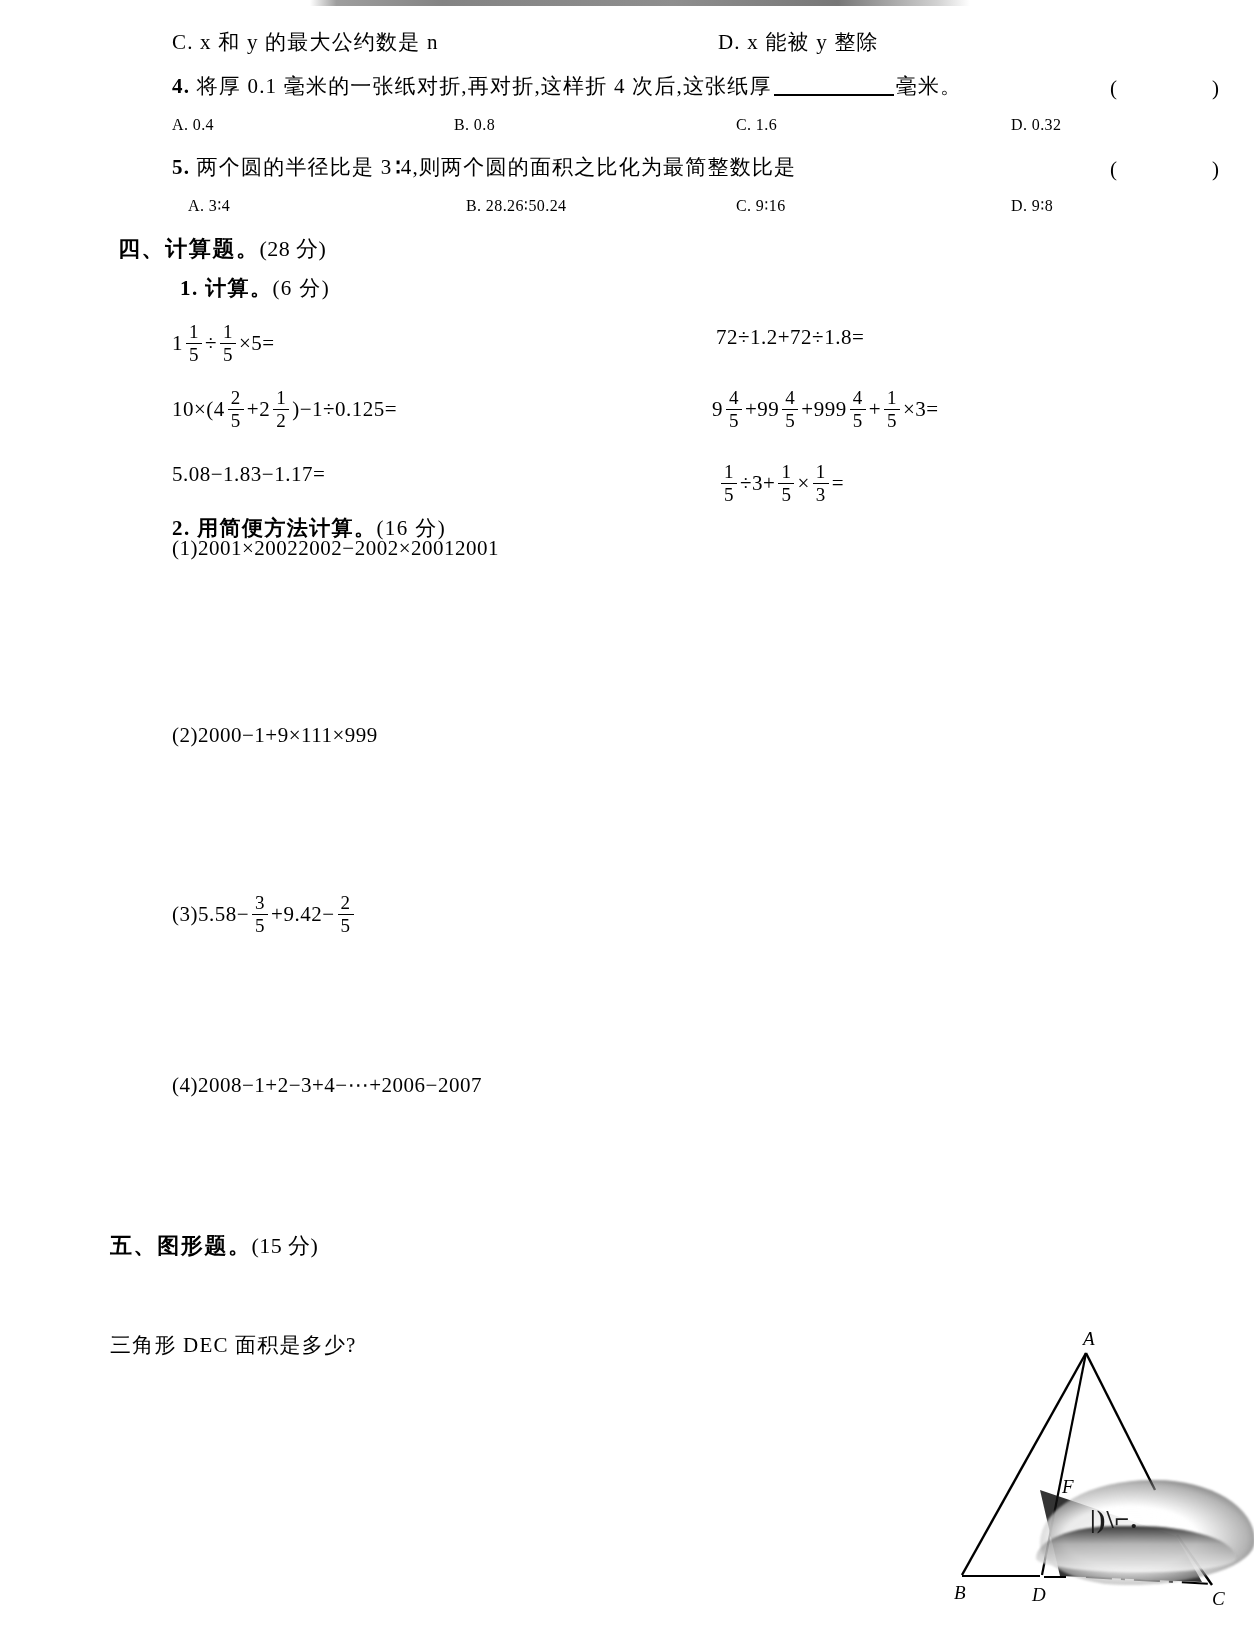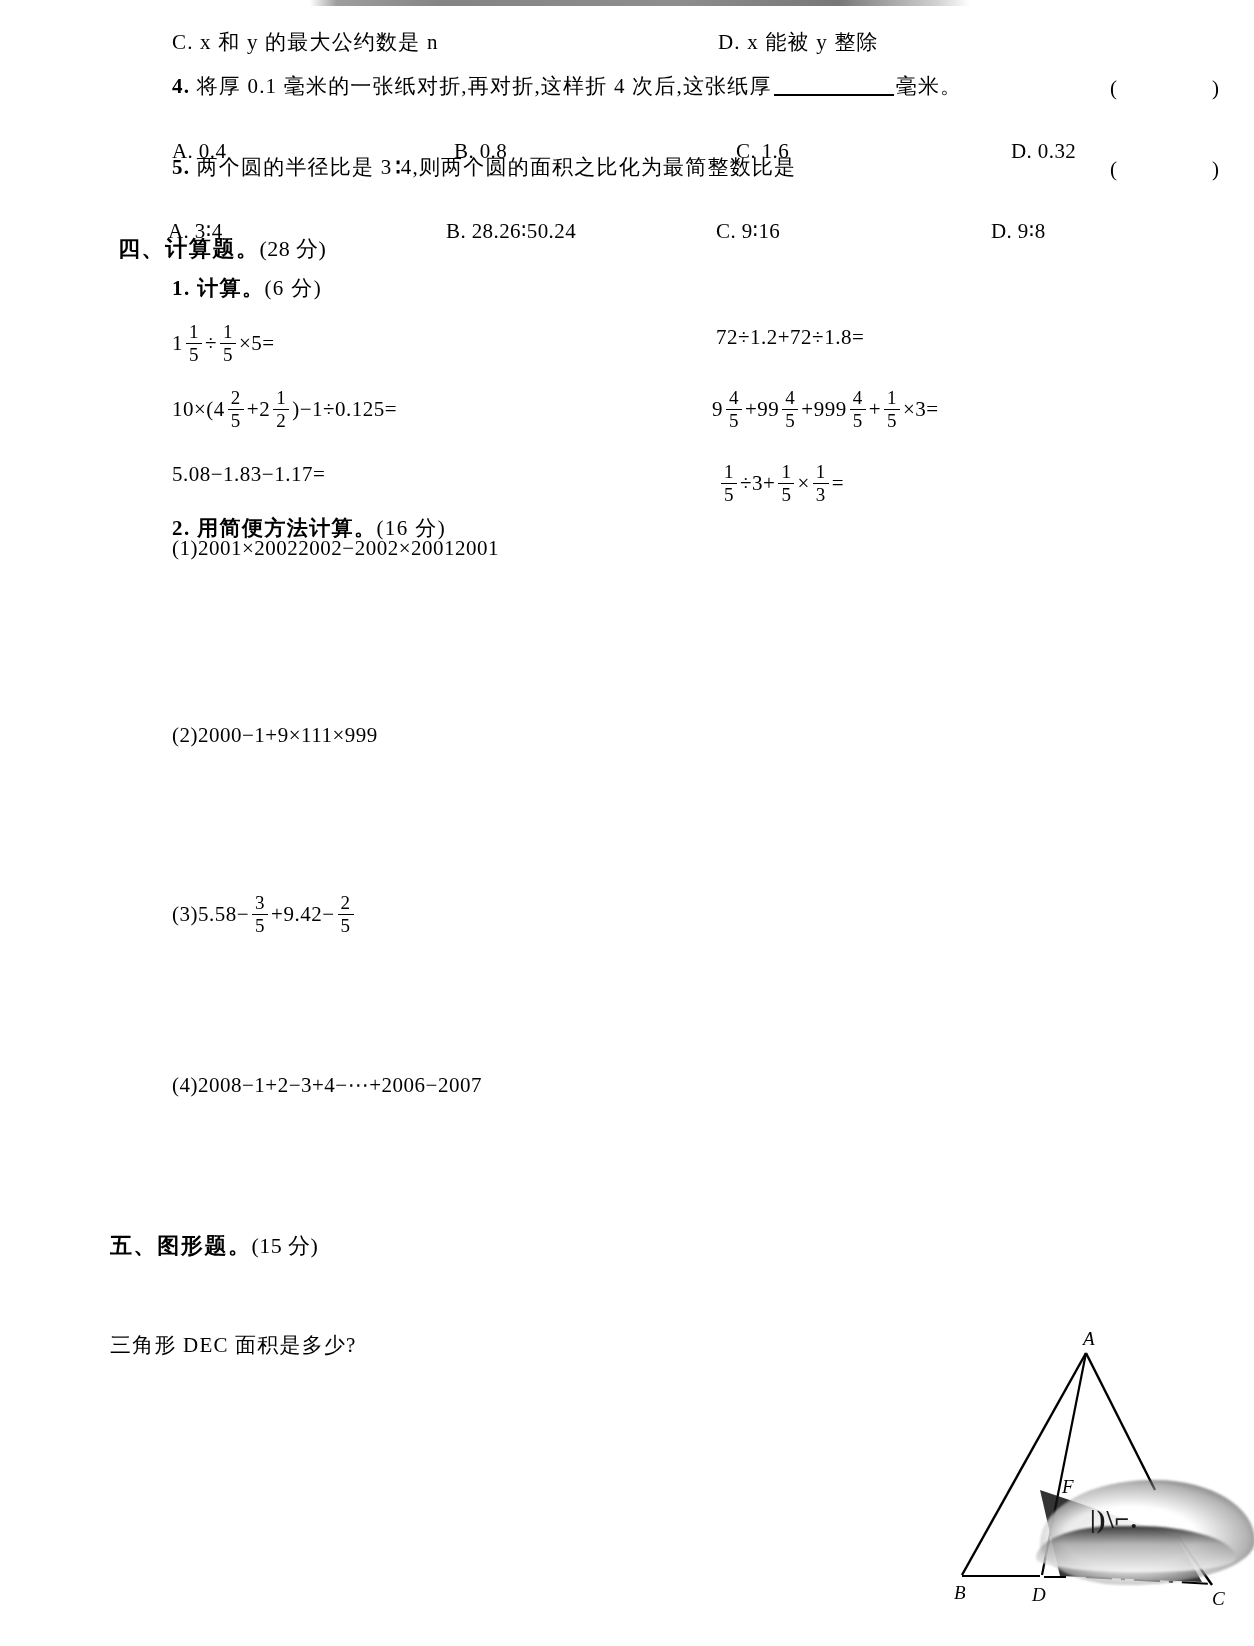--- a/index.html
+++ b/index.html
@@ -60,23 +60,22 @@
     font-size: 21px;
     font-weight: bold;
     letter-spacing: 1.4px;
   }
   .q-head .pts { font-weight: normal; }
 
   
   .choice-row {
     position: absolute;
     display: flex;
-    font-size: 21px;
+    font-size: 16px;
     letter-spacing: .4px;
-    margin-top: 23px;
   }
   .choice { white-space: nowrap; }
 
   
   .blank-ul {
     display: inline-block;
     width: 120px;
     border-bottom: 2px solid #000;
     vertical-align: -3px;
     margin: 0 2px;
@@ -189,32 +188,32 @@
     <span class="choice">D. 0.32</span>
   </div>
 
   <div class="line cn" style="left:172px; top:157px;">
     <span class="bold">5.</span>
     <span>两个圆的半径比是 3∶4,则两个圆的面积之比化为最简整数比是</span>
   </div>
   <div class="ans-paren" style="left:1110px; top:157px;">(</div>
   <div class="ans-paren" style="left:1212px; top:157px;">)</div>
 
-  <div class="choice-row" style="left:168px; top:196px; width:960px;">
+  <div class="choice-row" style="left:188px; top:196px; width:960px;">
     <span class="choice" style="width:278px;">A. 3∶4</span>
     <span class="choice" style="width:270px;">B. 28.26∶50.24</span>
     <span class="choice" style="width:275px;">C. 9∶16</span>
     <span class="choice">D. 9∶8</span>
   </div>
 
   <div class="line sec-head cn" style="left:118px; top:238px;">
     <span>四、计算题。</span><span class="pts">(28 分)</span>
   </div>
 
-  <div class="line q-head cn" style="left:172px; top:278px;">
+  <div class="line q-head cn" style="left:180px; top:278px;">
     <span>1. 计算。</span><span class="pts">(6 分)</span>
   </div>
 
   <div class="expr" style="left:172px; top:322px;">
       <span>1</span>
       <span class="frac">
         <span class="num">1</span>
         <span class="bar"></span>
         <span class="den">5</span>
       </span>

